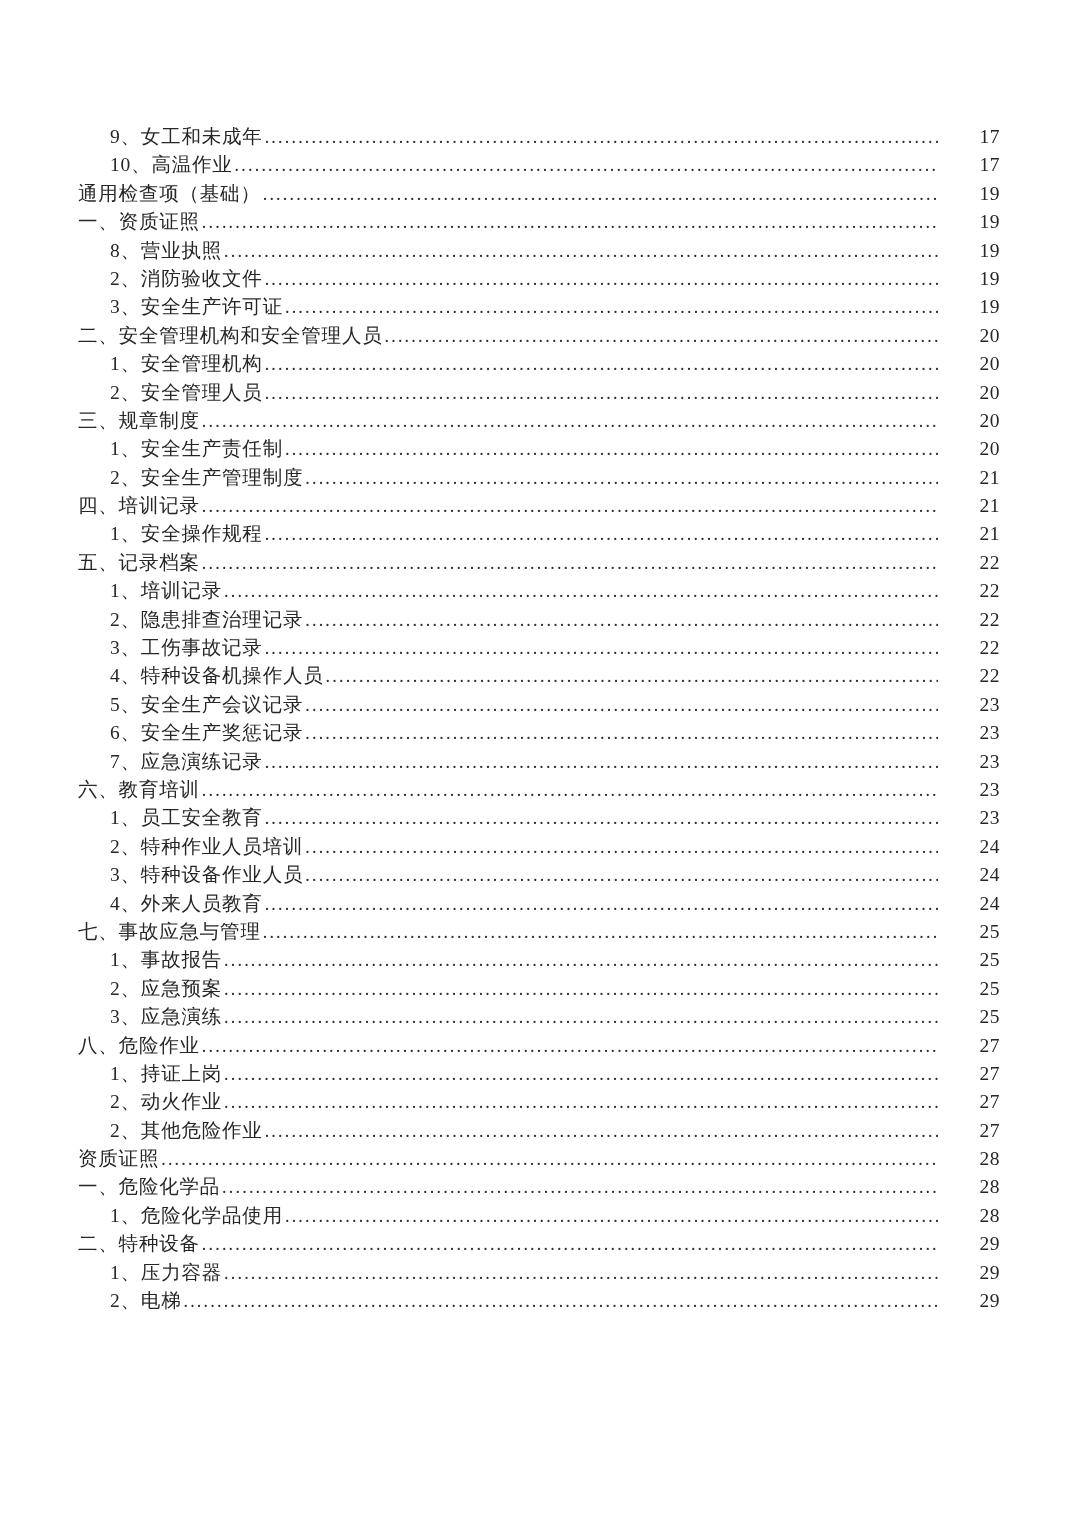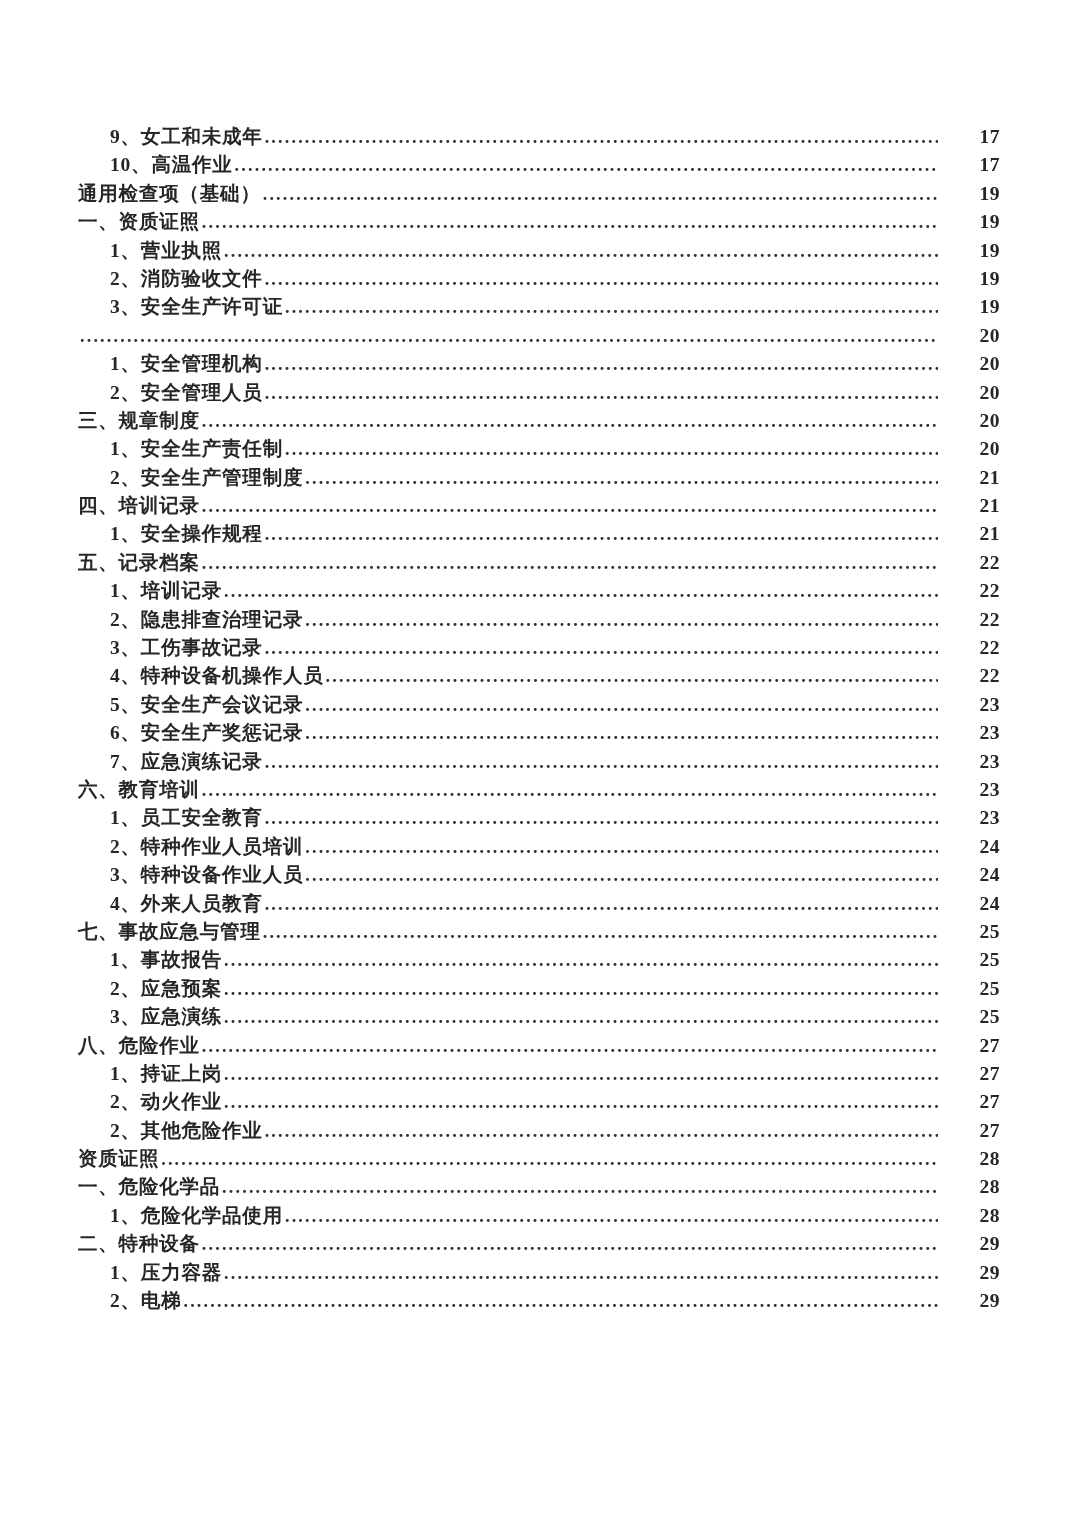--- a/index.html
+++ b/index.html
@@ -18,21 +18,20 @@
   .page {
     position: absolute;
     inset: 0;
     background: #ffffff;
   }
   .toc {
     position: absolute;
     left: 78px;
     right: 80px;
     top: 123px;
-    font-weight: bold;
   }
   .toc-row {
     display: flex;
     align-items: baseline;
     height: 28.4px;
     font-size: 19.5px;
     line-height: 28.4px;
   }
   .toc-row.level-1 {
     padding-left: 32px;
@@ -79,35 +78,36 @@
         <span class="toc-label">通用检查项（基础）</span>
         <span class="toc-dots"></span>
         <span class="toc-page">19</span>
       </div>
       <div class="toc-row">
         <span class="toc-label">一、资质证照</span>
         <span class="toc-dots"></span>
         <span class="toc-page">19</span>
       </div>
       <div class="toc-row level-1">
-        <span class="toc-label">1、营业执照</span>
+        <span class="toc-label">8、营业执照</span>
         <span class="toc-dots"></span>
         <span class="toc-page">19</span>
       </div>
       <div class="toc-row level-1">
         <span class="toc-label">2、消防验收文件</span>
         <span class="toc-dots"></span>
         <span class="toc-page">19</span>
       </div>
       <div class="toc-row level-1">
         <span class="toc-label">3、安全生产许可证</span>
         <span class="toc-dots"></span>
         <span class="toc-page">19</span>
       </div>
       <div class="toc-row">
+        <span class="toc-label">二、安全管理机构和安全管理人员</span>
         <span class="toc-dots"></span>
         <span class="toc-page">20</span>
       </div>
       <div class="toc-row level-1">
         <span class="toc-label">1、安全管理机构</span>
         <span class="toc-dots"></span>
         <span class="toc-page">20</span>
       </div>
       <div class="toc-row level-1">
         <span class="toc-label">2、安全管理人员</span>

